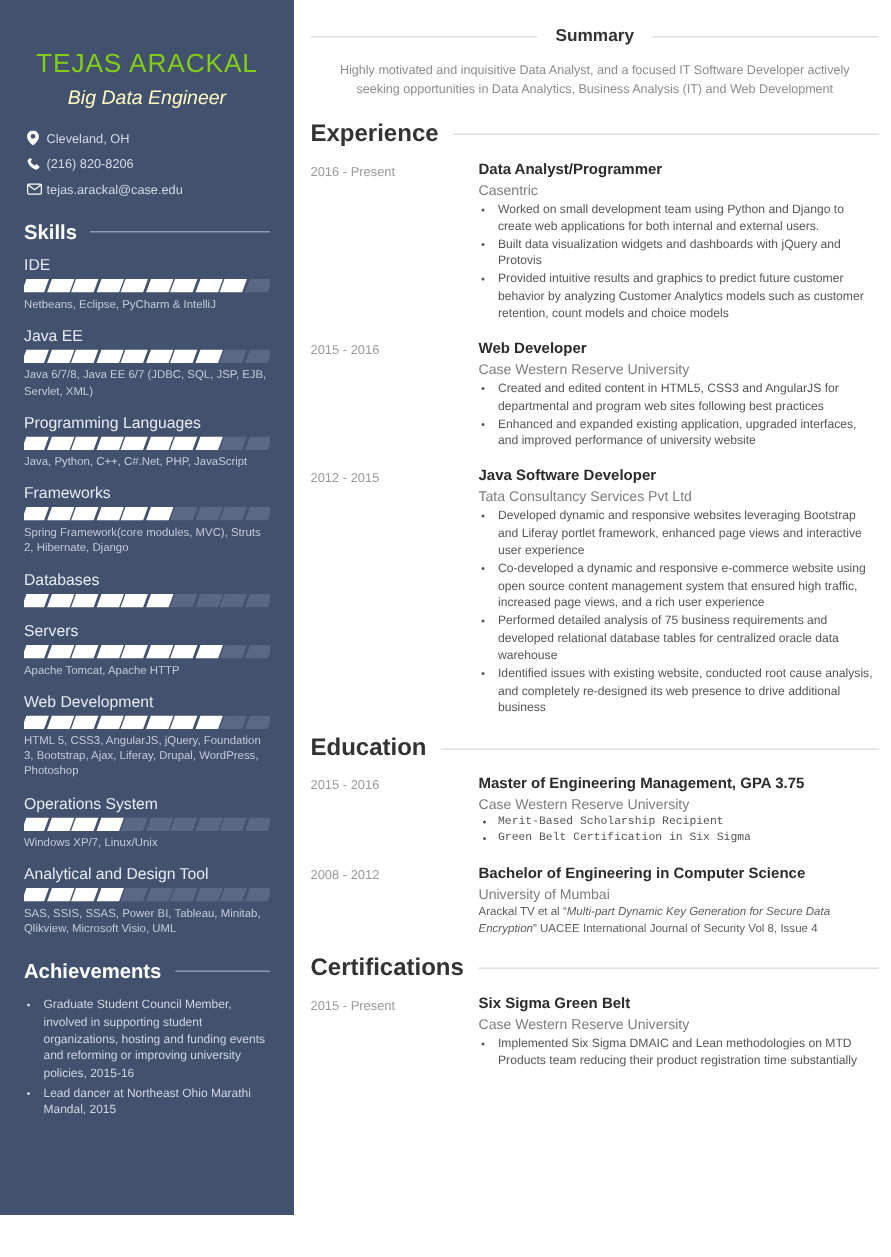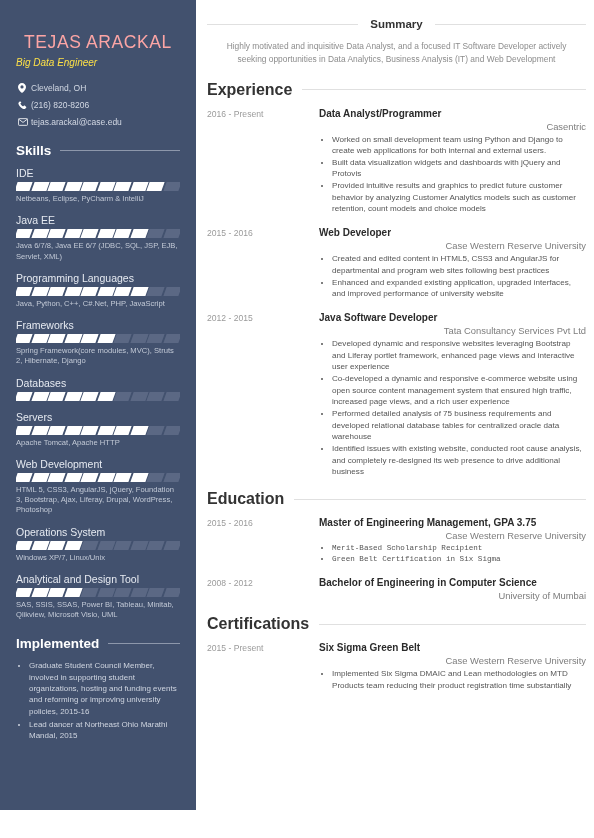--- a/index.html
+++ b/index.html
@@ -33,28 +33,29 @@
     padding: 0 16px;
     color: #ffffff;
     overflow: hidden;
   }
   .name {
     margin-top: 32px;
     font-size: 17.5px;
     letter-spacing: 0.6px;
     text-align: center;
     font-weight: 400;
-    color: #fca5a5;
+    color: #84cc16;
     line-height: 1.2;
   }
   .role {
     margin-top: 4px;
-    font-size: 10px;
+    font-size: 13px;
     font-style: italic;
-    color: #fde047;
+    text-align: center;
+    color: #fef9c3;
     font-weight: 400;
   }
   .contact-list {
     margin-top: 15px;
     padding: 0 2px;
   }
   .contact-row {
     display: flex;
     align-items: center;
     margin-bottom: 7px;
@@ -203,21 +204,20 @@
     font-size: 10px;
     font-weight: bold;
     color: #2b2b2b;
     margin-bottom: 2px;
   }
   .entry .eorg {
     font-size: 9.4px;
     color: #7d7d7d;
     margin-bottom: 2px;
     font-weight: 400;
-    text-align: right;
   }
   .entry ul {
     margin: 2px 0 0 0;
     padding-left: 13px;
     font-size: 8.1px;
     line-height: 1.42;
     color: #555555;
   }
   .entry ul li { margin-bottom: 0.5px; }
   .entry ul.small {
@@ -416,21 +416,21 @@
             <span class="seg"></span>
             <span class="seg"></span>
             <span class="seg"></span>
             <span class="seg"></span>
           </div>
           <div class="skill-desc">SAS, SSIS, SSAS, Power BI, Tableau, Minitab, Qlikview, Microsoft Visio, UML</div>
         </div>
       </div>
 
     <div class="side-section-head">
-      <span class="sh-title">Implemented</span>
+      <span class="sh-title">Achievements</span>
       <span class="sh-rule"></span>
     </div>
     <ul class="ach-list" id="ach-container">
         <li>Graduate Student Council Member, involved in supporting student organizations, hosting and funding events and reforming or improving university policies, 2015-16</li>
         <li>Lead dancer at Northeast Ohio Marathi Mandal, 2015</li>
       </ul>
 
   </aside>
 
   <main class="main">
@@ -499,20 +499,21 @@
               <li>Merit-Based Scholarship Recipient</li>
               <li>Green Belt Certification in Six Sigma</li>
             </ul>
           </div>
         </div>
         <div class="entry">
           <div class="date">2008 - 2012</div>
           <div class="body">
             <div class="etitle">Bachelor of Engineering in Computer Science</div>
             <div class="eorg">University of Mumbai</div>
+            <div class="pub"><span>Arackal TV et al “</span><i>Multi-part Dynamic Key Generation for Secure Data Encryption</i><span>” UACEE International Journal of Security Vol 8, Issue 4</span></div>
           </div>
         </div>
       </div>
 
     <div class="section-head">
       <span class="title">Certifications</span>
       <span class="rule"></span>
     </div>
     <div id="certifications-container">
         <div class="entry">

